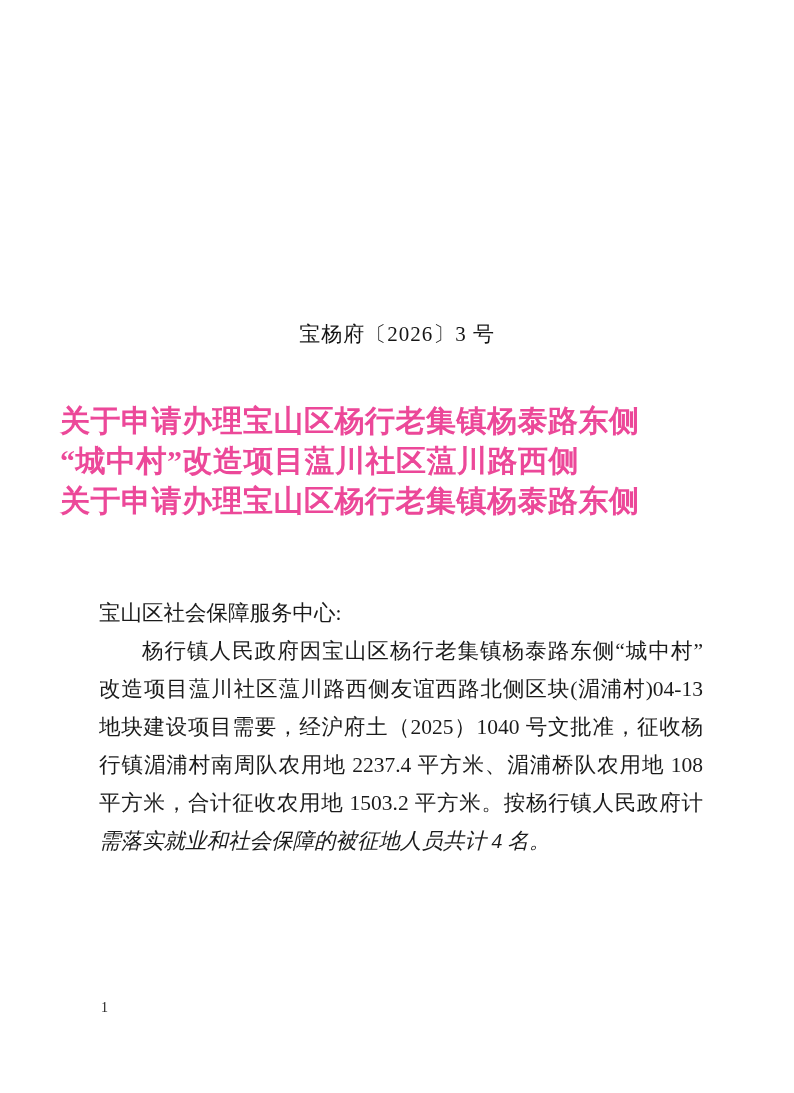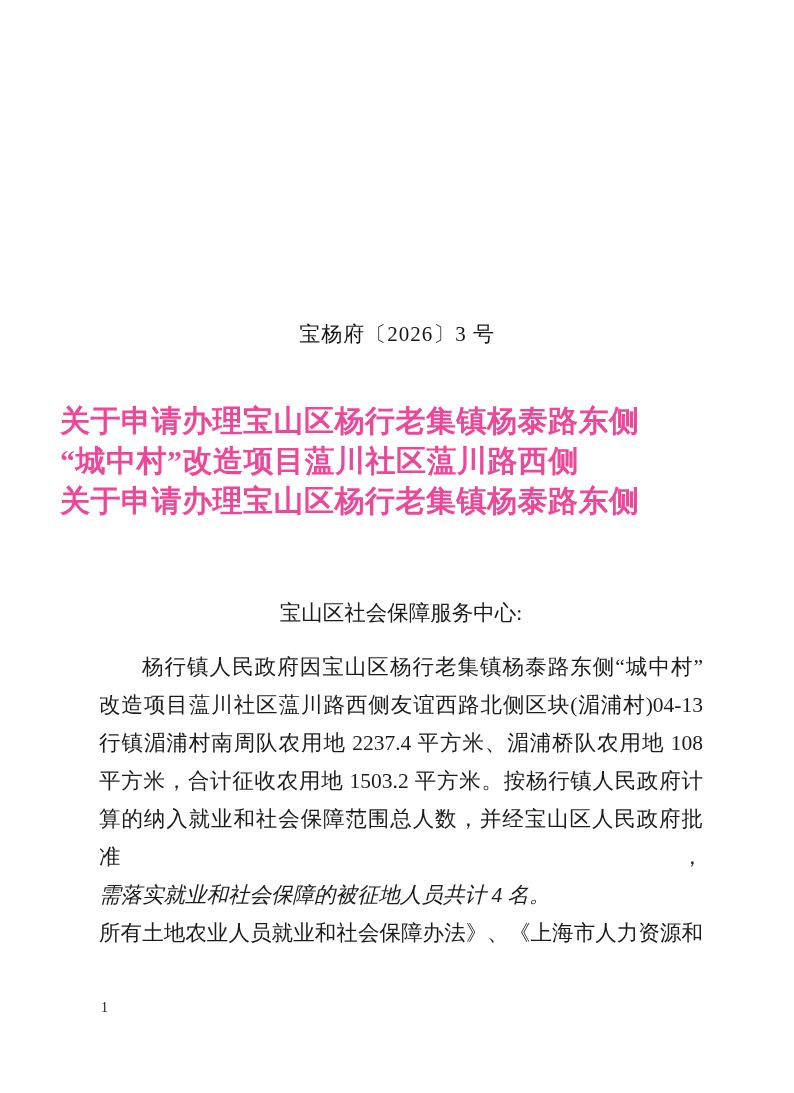--- a/index.html
+++ b/index.html
@@ -42,29 +42,28 @@
   .body-block {
     position: absolute;
     top: 594px;
     left: 99px;
     width: 604px;
     font-size: 21.5px;
     line-height: 38px;
     color: #1b1b1b;
   }
   .salutation {
-    text-align: center;
+    text-align: left;
   }
   .line {
     text-align: justify;
     text-align-last: justify;
   }
   .line.indent {
     text-indent: 2em;
-    margin-top: 16px;
   }
   .line.para-end {
     text-align-last: left;
     font-style: italic;
   }
   .page-number {
     position: absolute;
     left: 101px;
     top: 999px;
     font-size: 14px;
@@ -82,22 +81,21 @@
   <div class="title-block">
     <div class="title-line">关于申请办理宝山区杨行老集镇杨泰路东侧</div>
     <div class="title-line">“城中村”改造项目蕰川社区蕰川路西侧</div>
     <div class="title-line">关于申请办理宝山区杨行老集镇杨泰路东侧</div>
   </div>
 
   <div class="body-block">
     <div class="salutation">宝山区社会保障服务中心:</div>
     <div class="line indent">杨行镇人民政府因宝山区杨行老集镇杨泰路东侧“城中村”</div>
     <div class="line">改造项目蕰川社区蕰川路西侧友谊西路北侧区块(湄浦村)04-13</div>
+    <div class="line">地块建设项目需要，经沪府土（2025）1040 号文批准，征收杨</div>
     <div class="line">行镇湄浦村南周队农用地 2237.4 平方米、湄浦桥队农用地 108</div>
     <div class="line">平方米，合计征收农用地 1503.2 平方米。按杨行镇人民政府计</div>
-    <div class="line">算的纳入就业和社会保障范围总人数，并经宝山区人民政府批准，</div>
     <div class="line para-end">需落实就业和社会保障的被征地人员共计 4 名。</div>
-    <div class="line">所有土地农业人员就业和社会保障办法》、《上海市人力资源和</div>
   </div>
 
   <div class="page-number">1</div>
 
 </div>
 
 </body></html>

